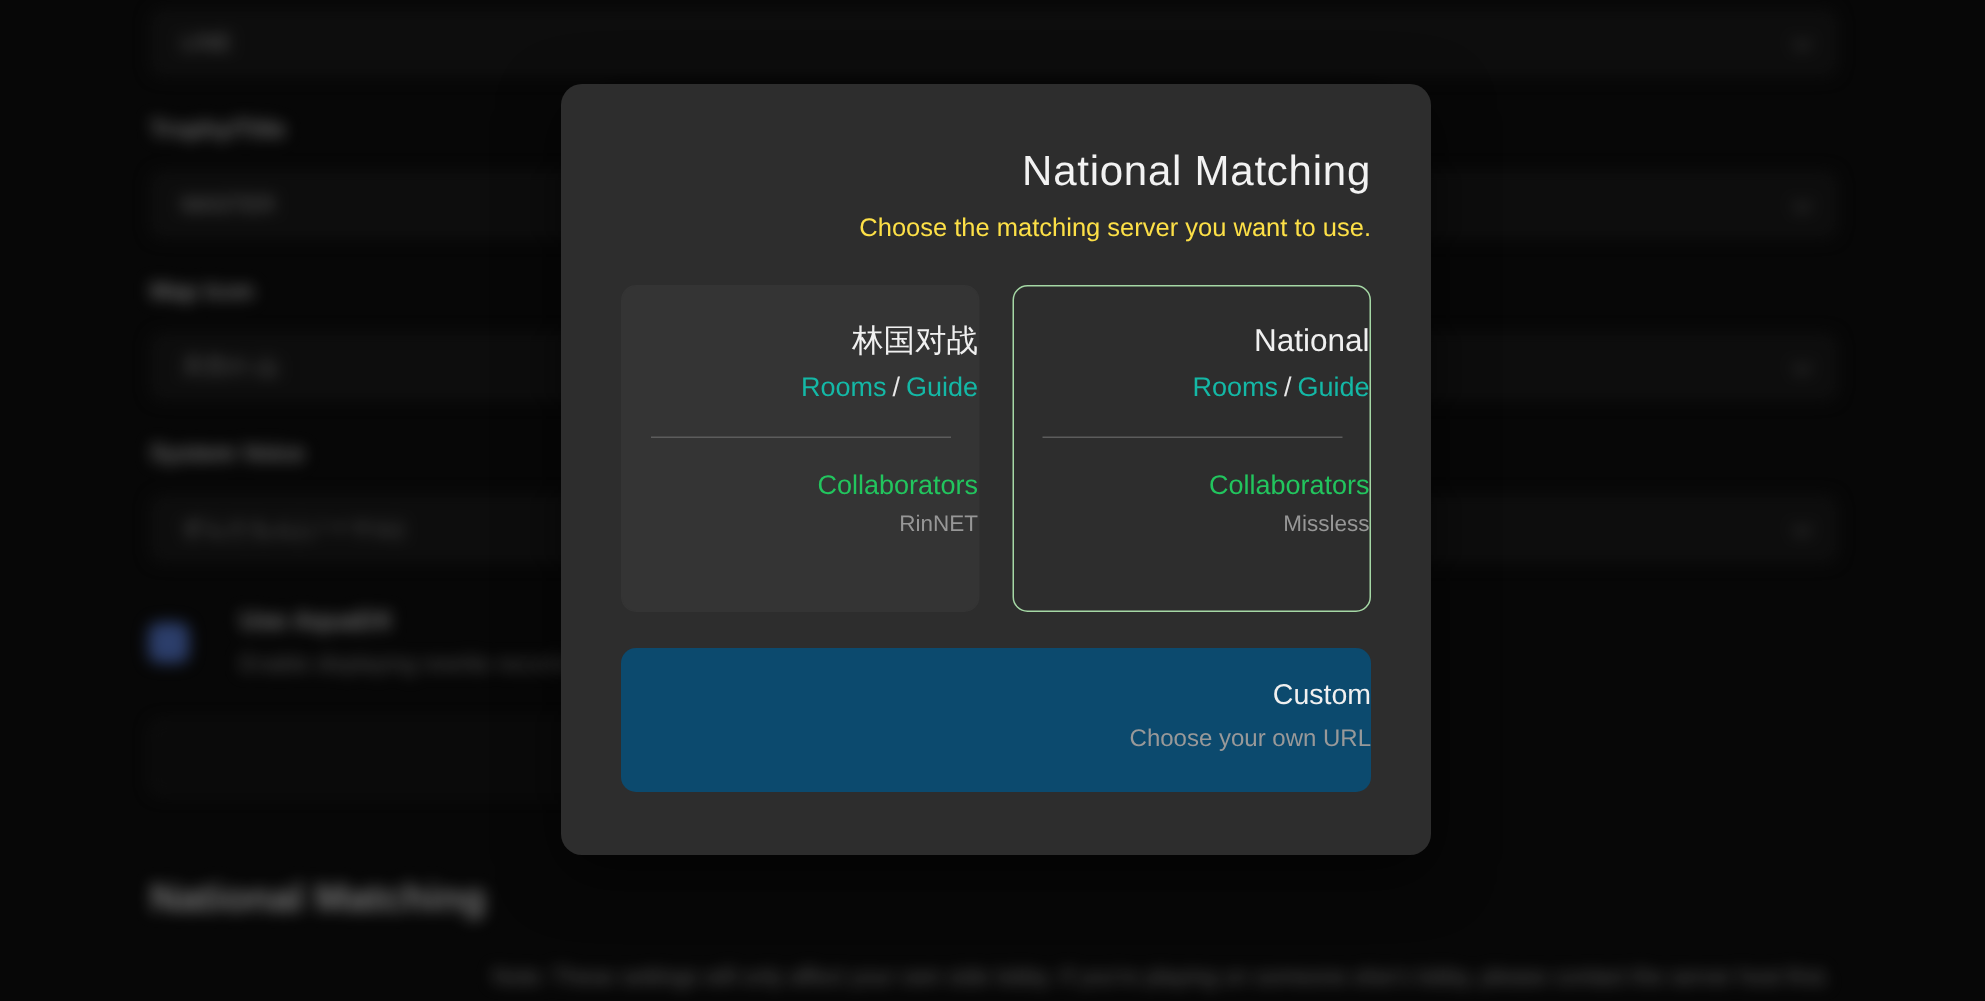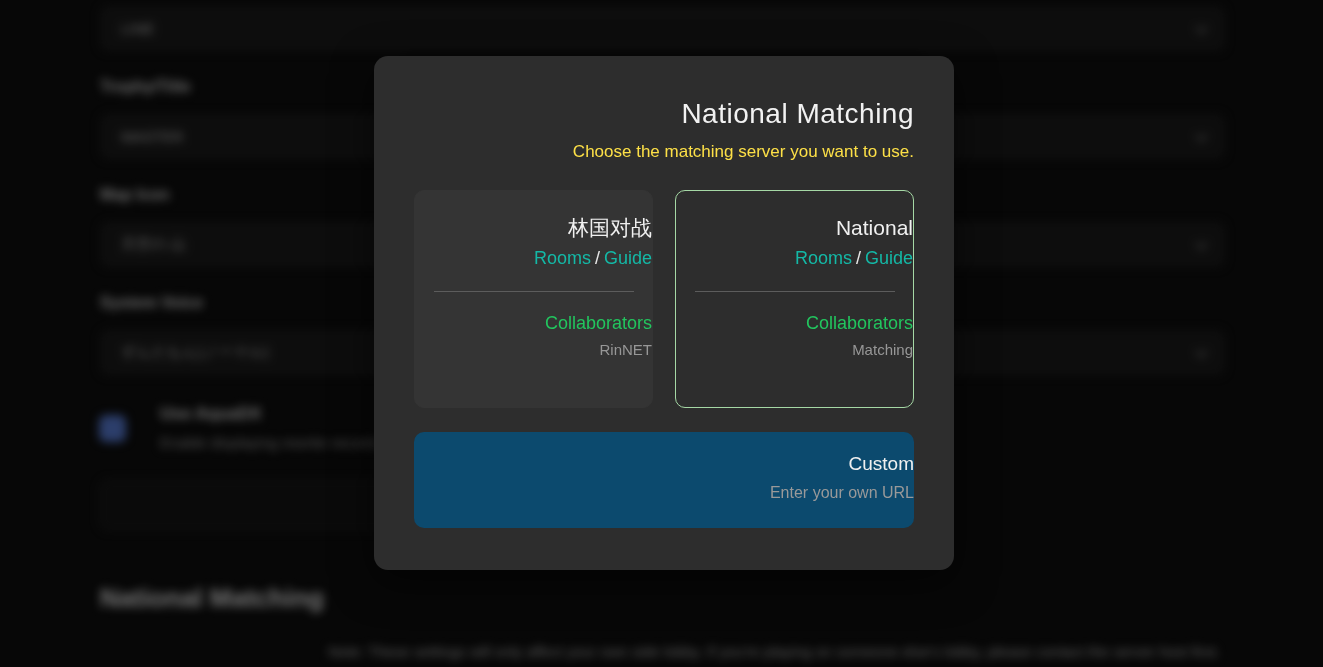--- a/index.html
+++ b/index.html
@@ -111,23 +111,23 @@
         <div class="collab-item">RinNET</div>
       </div>
 
       <div class="server-card selected">
         <div class="server-name">National</div>
         <div class="server-links">
           <span class="lnk">Rooms</span><span class="sep">/</span><span class="lnk">Guide</span>
         </div>
         <hr class="card-divider">
         <div class="collab-heading">Collaborators</div>
-        <div class="collab-item">Matching</div>
+        <div class="collab-item">Missless</div>
       </div>
     </div>
 
     <div class="custom-card">
       <div class="custom-title">Custom</div>
-      <div class="custom-sub">Enter your own URL</div>
+      <div class="custom-sub">Choose your own URL</div>
     </div>
   </div>
 
 </div>
 
 </body></html>

